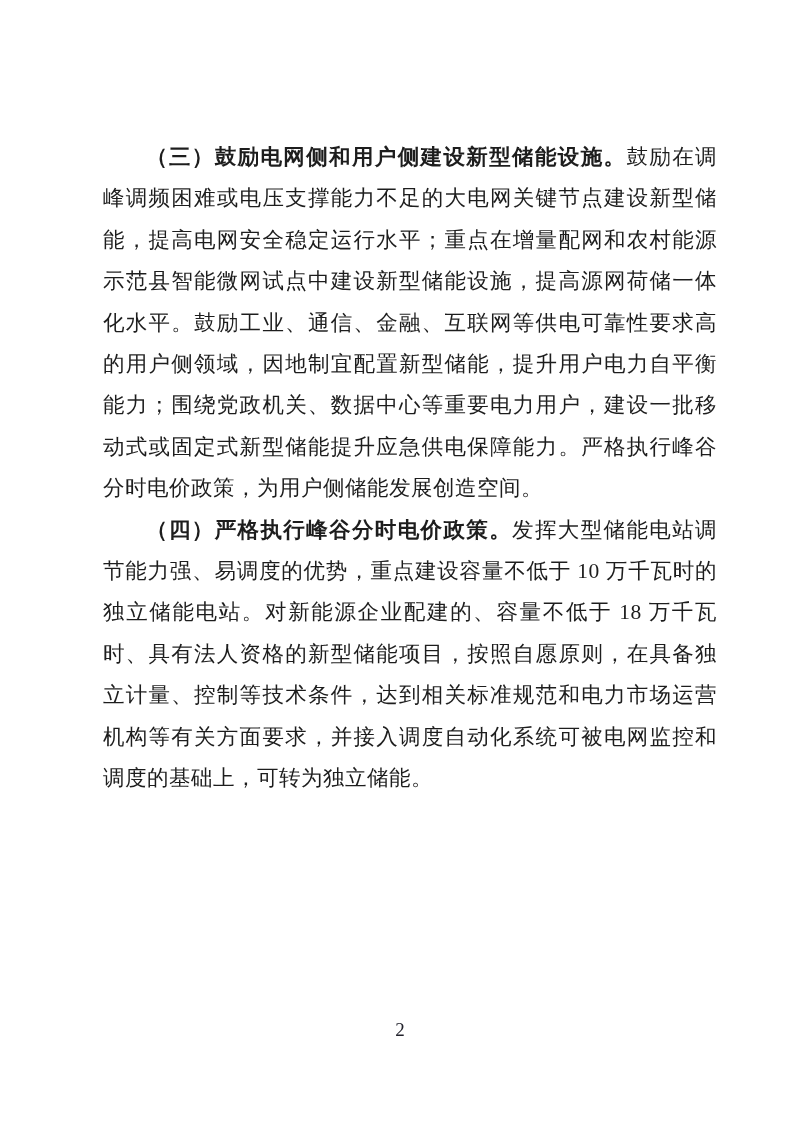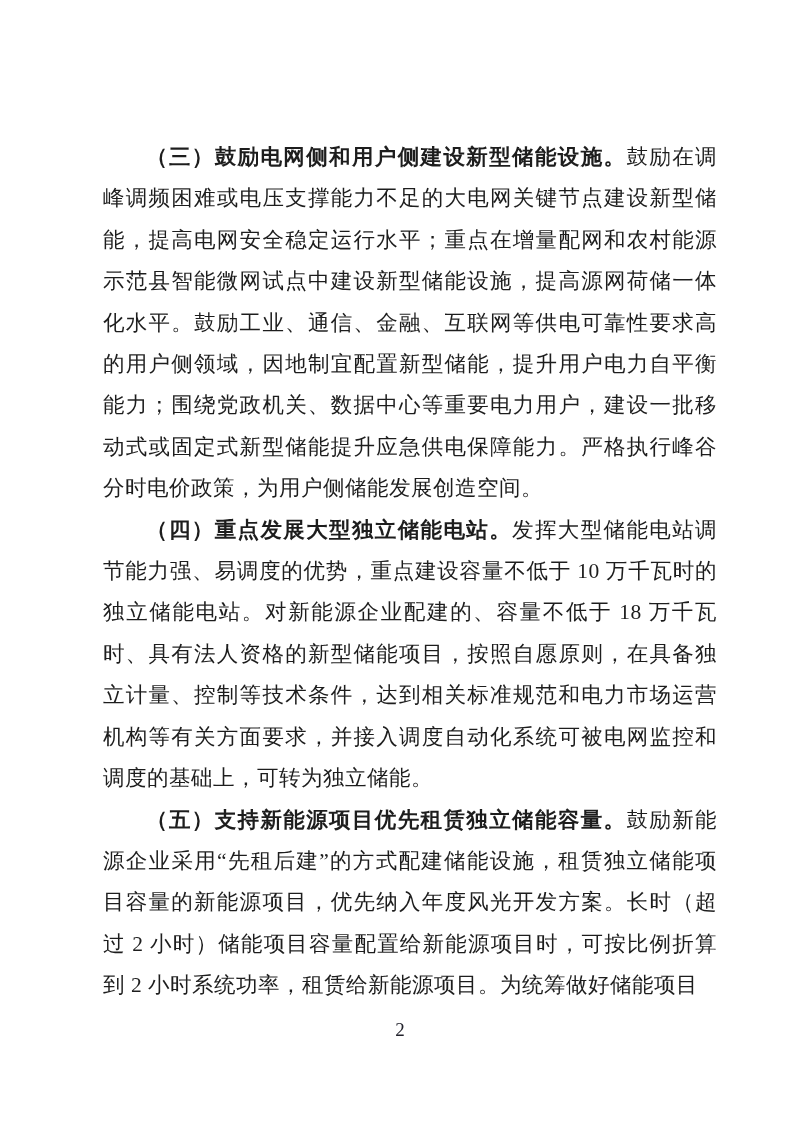--- a/index.html
+++ b/index.html
@@ -55,20 +55,19 @@
   }
 </style>
 </head>
 <body>
 
 <div class="page">
   <div class="doc-content">
 
     <p class="para"><span class="para-heading">（三）鼓励电网侧和用户侧建设新型储能设施。</span><span class="para-body">鼓励在调峰调频困难或电压支撑能力不足的大电网关键节点建设新型储能，提高电网安全稳定运行水平；重点在增量配网和农村能源示范县智能微网试点中建设新型储能设施，提高源网荷储一体化水平。鼓励工业、通信、金融、互联网等供电可靠性要求高的用户侧领域，因地制宜配置新型储能，提升用户电力自平衡能力；围绕党政机关、数据中心等重要电力用户，建设一批移动式或固定式新型储能提升应急供电保障能力。严格执行峰谷分时电价政策，为用户侧储能发展创造空间。</span></p>
 
-    <p class="para"><span class="para-heading">（四）重点发展大型独立储能电站。</span><span class="para-body">发挥大型储能电站调节能力强、易调度的优势，重点建设容量不低于 10 万千瓦时的独立储能电站。对新能源企业配建的、容量不低于 18 万千瓦时、具有法人资格的新型储能项目，按照自愿原则，在具备独立计量、控制等技术条件，达到相关标准规范和电力市场运营机构等有关方面要求，并接入调度自动化系统可被电网监控和调度的基础上，可转为独立储能。</span></p>
+    <p class="para"><span class="para-heading">（四）严格执行峰谷分时电价政策。</span><span class="para-body">发挥大型储能电站调节能力强、易调度的优势，重点建设容量不低于 10 万千瓦时的独立储能电站。对新能源企业配建的、容量不低于 18 万千瓦时、具有法人资格的新型储能项目，按照自愿原则，在具备独立计量、控制等技术条件，达到相关标准规范和电力市场运营机构等有关方面要求，并接入调度自动化系统可被电网监控和调度的基础上，可转为独立储能。</span></p>
 
-    <p class="para"><span class="para-heading">（五）支持新能源项目优先租赁独立储能容量。</span><span class="para-body">鼓励新能源企业采用“先租后建”的方式配建储能设施，租赁独立储能项目容量的新能源项目，优先纳入年度风光开发方案。长时（超过 2 小时）储能项目容量配置给新能源项目时，可按比例折算到 2 小时系统功率，租赁给新能源项目。为统筹做好储能项目</span></p>
 
   </div>
 
   <div class="page-number">2</div>
 </div>
 
 </body></html>

